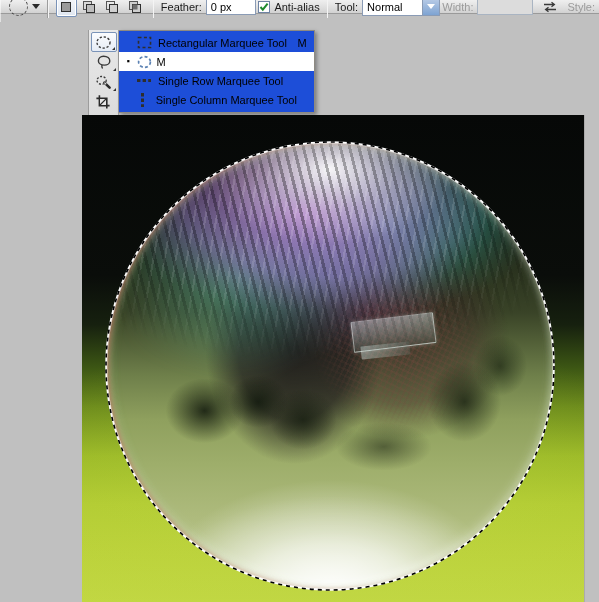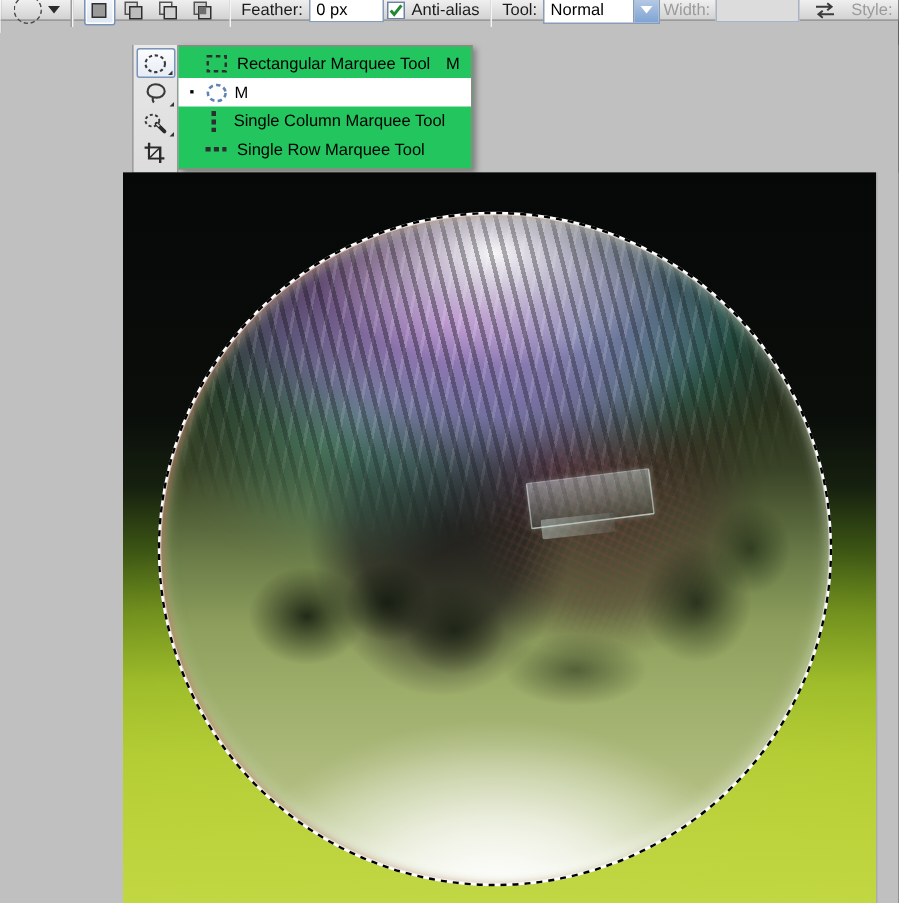--- a/index.html
+++ b/index.html
@@ -130,21 +130,21 @@
     border-radius:2px;
   }
   .palette-btn .corner{
     position:absolute;right:1px;bottom:1px;width:0;height:0;
     border-left:3px solid transparent;border-bottom:3px solid #333;
   }
 
   
   #flyout-menu{
     position:absolute;left:119px;top:30px;width:196px;
-    background:#22c55e;
+    background:#1d4ed8;
     border:1px solid #8e8a82;
     border-left:none;
     box-sizing:border-box;
     box-shadow:2px 2px 4px rgba(0,0,0,.35);
     padding:2px 0 3px 0;
   }
   .menu-item{
     height:19px;display:flex;align-items:center;
     padding:0 6px 0 4px;box-sizing:border-box;
     white-space:nowrap;font-size:11px;color:#000;
@@ -444,36 +444,36 @@
       <svg width="15" height="14" viewBox="0 0 15 14">
         <ellipse cx="7.5" cy="7" rx="5.9" ry="5.4" fill="none" stroke="#5d83b4" stroke-width="1.7" stroke-dasharray="3 2.2"></ellipse>
       </svg>
     </span>
     <span class="mi-key">M</span>
   </div>
 
   <div class="menu-item">
     <span class="mi-bullet"></span>
     <span class="mi-icon">
-      <svg width="9" height="16" viewBox="0 0 9 16">
-        <path d="M4.5 1 V15" stroke="#2e2e2e" stroke-width="3" stroke-dasharray="3.4 2.2"></path>
+      <svg width="16" height="9" viewBox="0 0 16 9">
+        <path d="M1 4.5 H15" stroke="#2e2e2e" stroke-width="3" stroke-dasharray="3.4 2.2"></path>
       </svg>
     </span>
-    <span class="mi-label">Single Column Marquee Tool</span>
+    <span class="mi-label">Single Row Marquee Tool</span>
     <span class="mi-key"></span>
   </div>
 
   <div class="menu-item">
     <span class="mi-bullet"></span>
     <span class="mi-icon">
-      <svg width="16" height="9" viewBox="0 0 16 9">
-        <path d="M1 4.5 H15" stroke="#2e2e2e" stroke-width="3" stroke-dasharray="3.4 2.2"></path>
+      <svg width="9" height="16" viewBox="0 0 9 16">
+        <path d="M4.5 1 V15" stroke="#2e2e2e" stroke-width="3" stroke-dasharray="3.4 2.2"></path>
       </svg>
     </span>
-    <span class="mi-label">Single Row Marquee Tool</span>
+    <span class="mi-label">Single Column Marquee Tool</span>
     <span class="mi-key"></span>
   </div>
 </div>
 
 <div id="canvas-area">
 
   <div id="photo">
     <div class="vign"></div>
 
     <div id="bubble">

